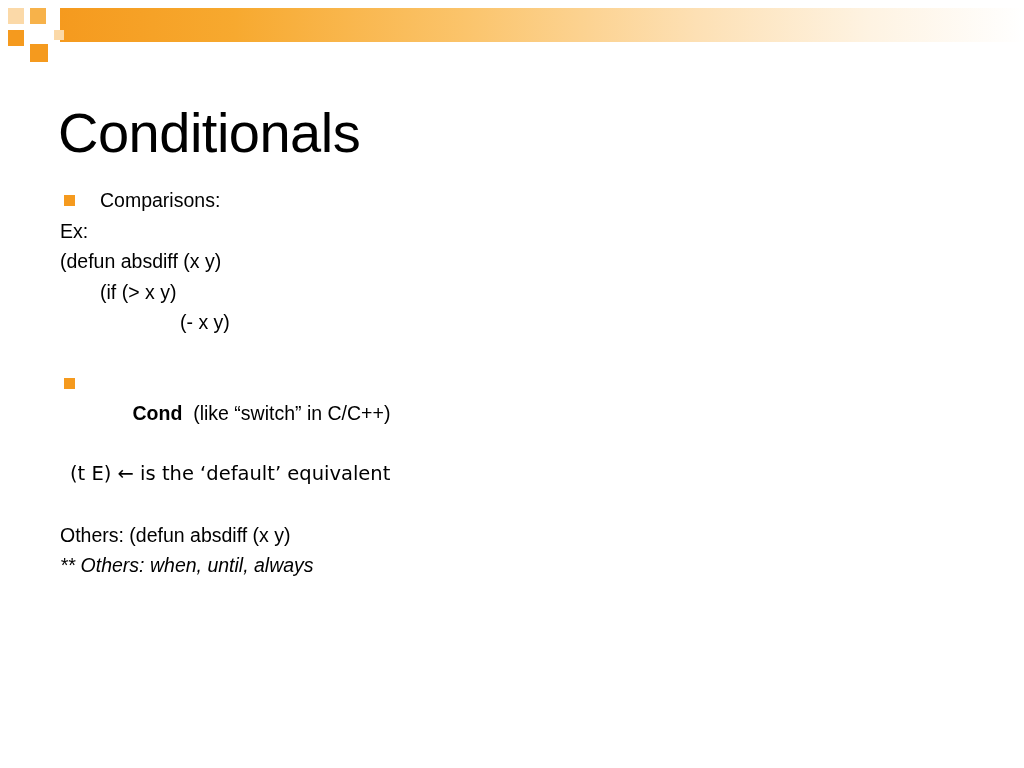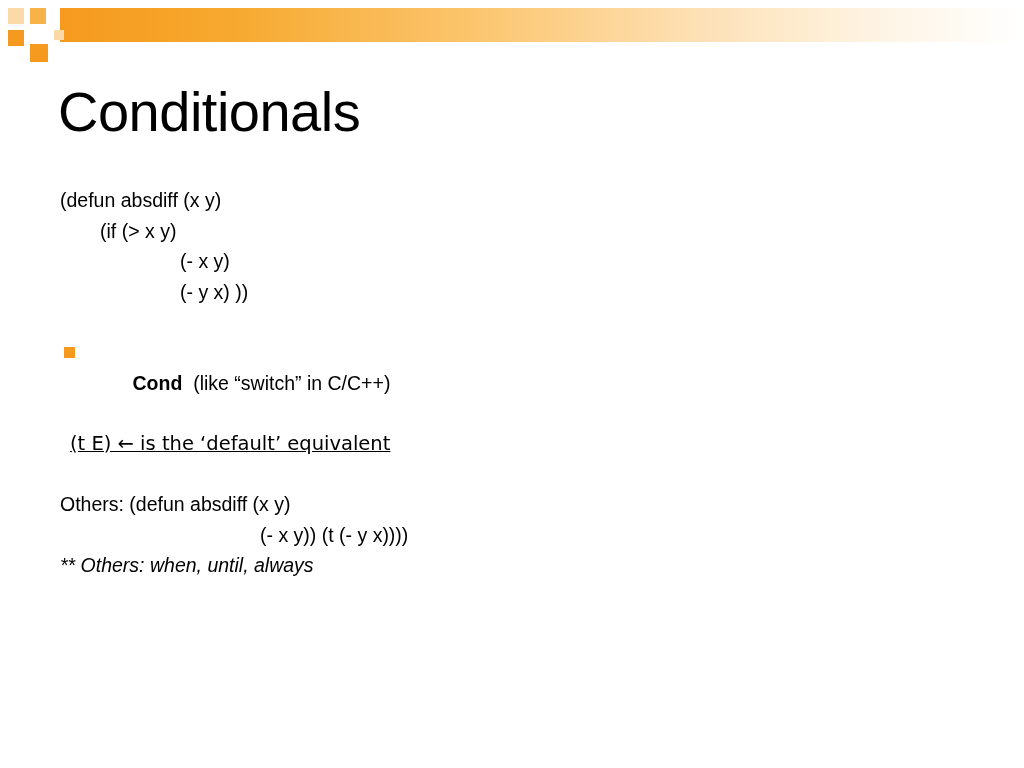--- a/index.html
+++ b/index.html
@@ -36,21 +36,21 @@
     position: absolute;
     background: #f59a1e;
   }
   .sq.pale { background: #fbd9a8; }
   .sq.mid  { background: #f7b24a; }
 
   
   #slide-title {
     position: absolute;
     left: 58px;
-    top: 79px;
+    top: 100px;
     font-size: 56px;
     line-height: 66px;
     font-weight: normal;
     letter-spacing: -0.5px;
     color: #000000;
     white-space: nowrap;
   }
 
   
   #slide-body {
@@ -77,53 +77,56 @@
   .indent1 { padding-left: 40px; }
   .indent2 { padding-left: 104px; }
   .indent3 { padding-left: 120px; }
   .indent4 { padding-left: 136px; }
   .indent5 { padding-left: 200px; }
   .plain { padding-left: 0; }
   .near { padding-left: 10px; }
   .bold { font-weight: bold; }
   .ital { font-style: italic; }
   .spacer { height: 30px; }
-  .arrow { font-family: "DejaVu Sans", sans-serif; text-decoration: underline; }
+  .arrow { font-family: "DejaVu Sans", sans-serif; }
 </style>
 </head>
 <body>
 
 <div id="header-decoration">
   <div class="band"></div>
   <div class="sq pale" style="left:8px;  top:8px;  width:16px; height:16px;"></div>
   <div class="sq mid" style="left:30px; top:8px;  width:16px; height:16px;"></div>
   <div class="sq" style="left:8px;  top:30px; width:16px; height:16px;"></div>
   <div class="sq" style="left:30px; top:44px; width:18px; height:18px;"></div>
   <div class="sq pale" style="left:54px; top:30px; width:10px; height:10px;"></div>
 </div>
 
 <div id="slide-title">Conditionals</div>
 
 <div id="slide-body">
 
+  <div class="bullet-row">
+    <span class="bullet-marker"></span>
+    <div class="line">Comparisons:</div>
+  </div>
 
+  <div class="line plain">Ex:</div>
   <div class="line plain">(defun absdiff (x y)</div>
   <div class="line indent1">(if (&gt; x y)</div>
   <div class="line indent3">(- x y)</div>
-  <div class="line indent3">(- y x) ))</div>
 
   <div class="spacer"></div>
 
   <div class="bullet-row">
     <span class="bullet-marker"></span>
     <div class="line">
       <span class="bold">Cond</span><span>&nbsp; </span><span>(like “switch” in C/C++)</span>
     </div>
   </div>
   <div class="line near arrow">(t E) ← is the ‘default’ equivalent</div>
 
   <div class="spacer"></div>
 
   <div class="line plain">Others: (defun absdiff (x y)</div>
-  <div class="line indent5">(- x y)) (t (- y x))))</div>
   <div class="line plain ital">** Others: when, until, always</div>
 
 </div>
 
 </body></html>

